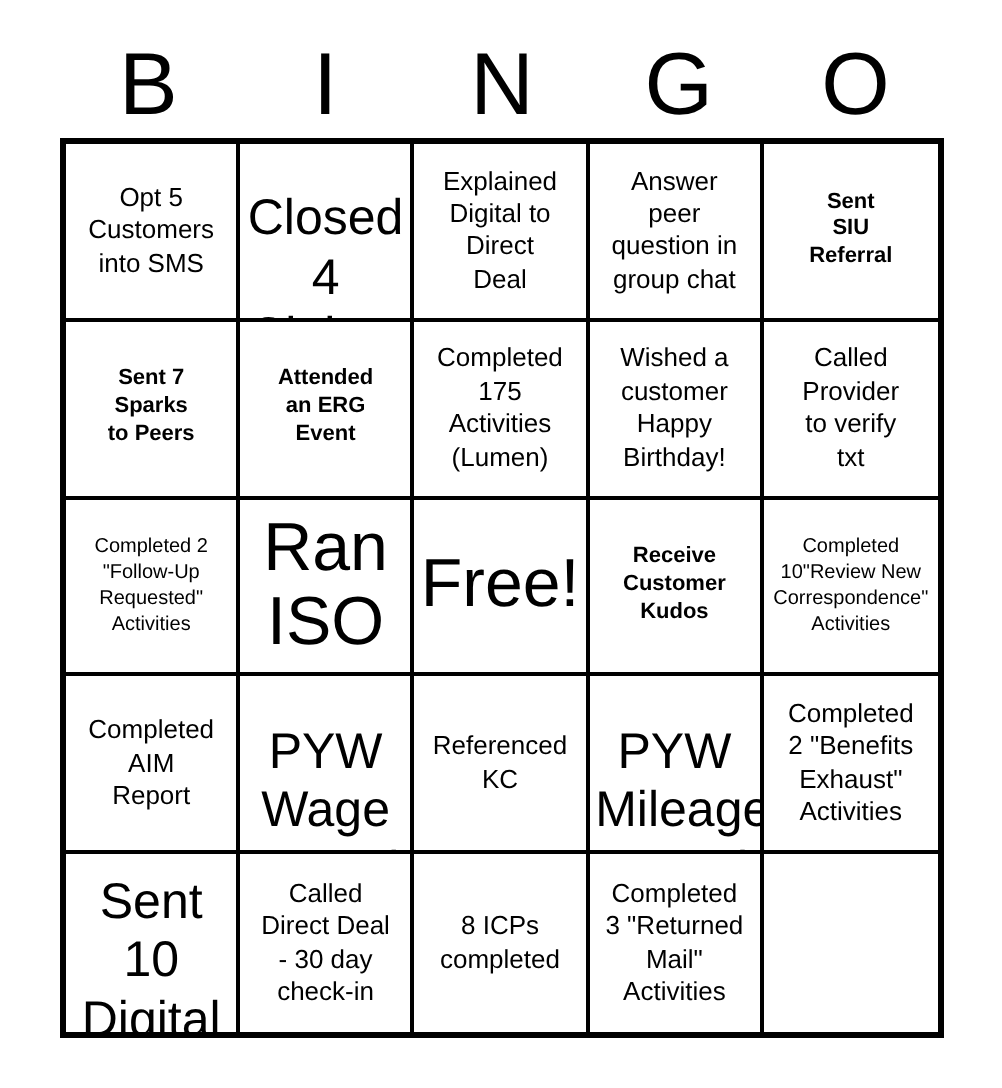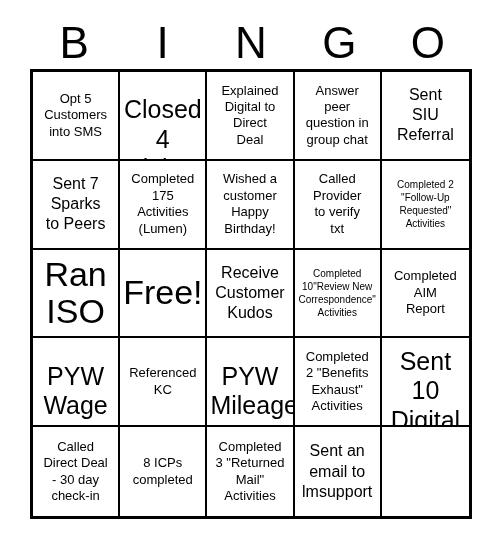--- a/index.html
+++ b/index.html
@@ -73,21 +73,21 @@
     justify-content: flex-end;
   }
   .cell-text {
     display: block;
     width: 100%;
     white-space: pre-line;
   }
   
   .size-xs .cell-text { font-size: 10px;  line-height: 1.30; }
   .size-sm .cell-text { font-size: 13px;  line-height: 1.26; }
-  .size-md .cell-text { font-size: 16px; line-height: 1.26; }
+  .size-md .cell-text { font-size: 11px; line-height: 1.26; font-weight: bold; }
   .size-xl .cell-text { font-size: 25px;  line-height: 1.18; margin-top: 48px; }
   .size-xxl .cell-text { font-size: 34px; line-height: 1.10; }
 </style>
 </head>
 <body>
 
 <div id="bingo-card">
 
   <div class="header-row">
     <div class="header-letter">B</div>
@@ -124,20 +124,25 @@
         <span class="cell-text">Sent
 SIU
 Referral</span>
       </div>
 
     <div class="cell size-md">
         <span class="cell-text">Sent 7
 Sparks
 to Peers</span>
       </div>
+    <div class="cell size-md">
+        <span class="cell-text">Attended
+an ERG
+Event</span>
+      </div>
     <div class="cell size-sm">
         <span class="cell-text">Completed
 175
 Activities
 (Lumen)</span>
       </div>
     <div class="cell size-sm">
         <span class="cell-text">Wished a
 customer
 Happy
@@ -215,20 +220,15 @@
     <div class="cell size-sm">
         <span class="cell-text">8 ICPs
 completed</span>
       </div>
     <div class="cell size-sm">
         <span class="cell-text">Completed
 3 "Returned
 Mail"
 Activities</span>
       </div>
-    <div class="cell size-md">
-        <span class="cell-text">Sent an
-email to
-lmsupport</span>
-      </div>
   </div>
 
 </div>
 
 </body></html>

